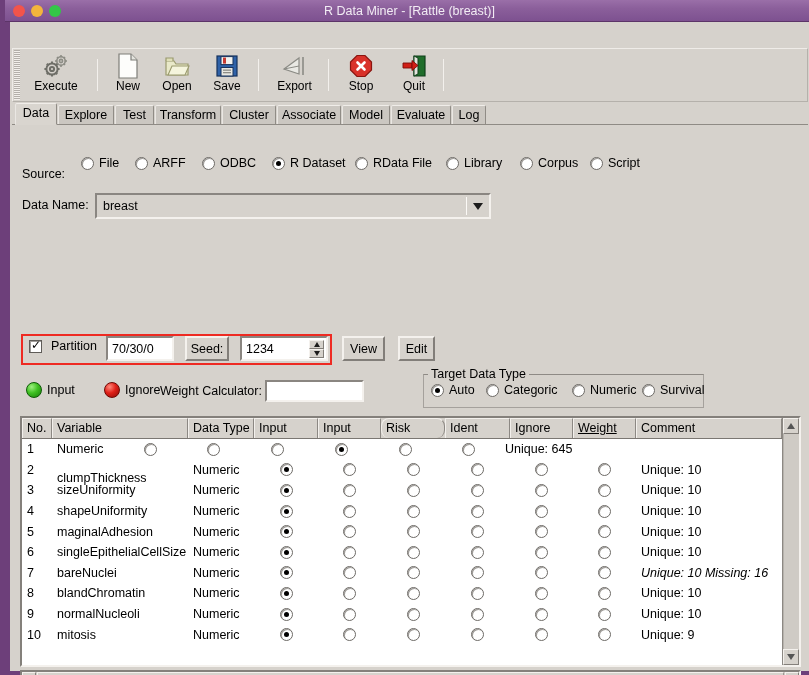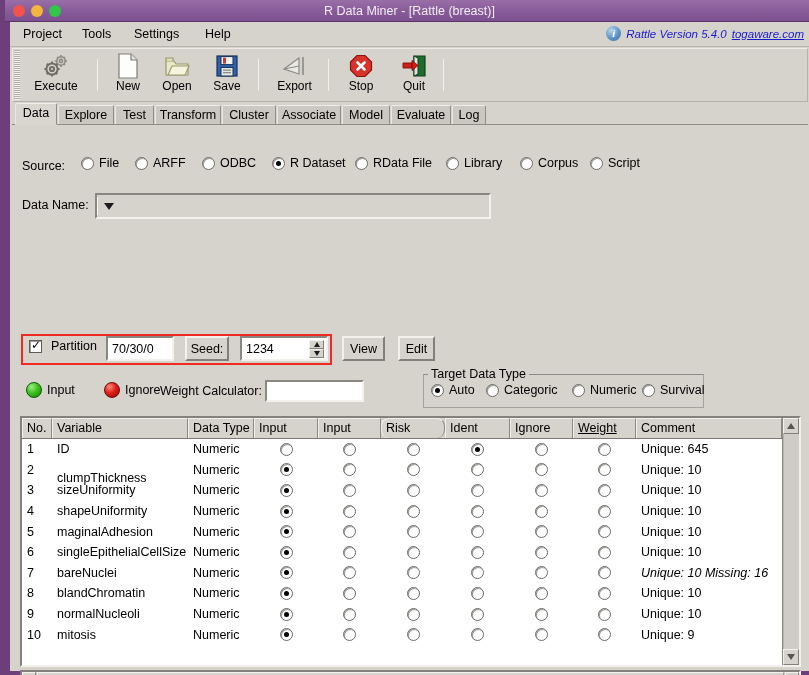--- a/index.html
+++ b/index.html
@@ -294,32 +294,20 @@
     <div id="lights">
       <div class="light l-close"></div>
       <div class="light l-min"></div>
       <div class="light l-max"></div>
     </div>
     <div id="wtitle">R Data Miner - [Rattle (breast)]</div>
   </div>
 
   <div id="client">
 
-    <div id="menubar">
-      <div class="menu-item" style="left:8px">Project</div>
-      <div class="menu-item" style="left:67px">Tools</div>
-      <div class="menu-item" style="left:119px">Settings</div>
-      <div class="menu-item" style="left:190px">Help</div>
-
-      <div id="ver-wrap">
-        <div id="info-icon">i</div>
-        <span id="ver-text">Rattle Version 5.4.0</span>
-        <span id="ver-link">togaware.com</span>
-      </div>
-    </div>
 
     <div id="toolbar">
       <div id="tb-grip"></div>
 
       <div class="tb-btn" style="left:12px;width:62px">
         <div class="tb-ico">
           <svg width="28" height="26" viewBox="0 0 28 26">
             <g fill="none" stroke="#8d8d85" stroke-width="1.6">
               <circle cx="19" cy="8" r="4.2"></circle>
               <circle cx="19" cy="8" r="1.6"></circle>
@@ -443,21 +431,21 @@
       <div class="tab" style="left:210px;width:54px">Cluster</div>
       <div class="tab" style="left:265px;width:64px">Associate</div>
       <div class="tab" style="left:330px;width:48px">Model</div>
       <div class="tab" style="left:379px;width:60px">Evaluate</div>
       <div class="tab" style="left:440px;width:34px">Log</div>
     </div>
 
     <div id="page">
 
       <div id="srcrow">
-        <span class="lbl" style="position:absolute;left:10px;top:4px">Source:</span>
+        <span class="lbl" style="position:absolute;left:10px;top:12px">Source:</span>
 
         <div class="radio-wrap" style="left:69px;top:1px">
           <span class="radio"></span>
           <span class="lbl">File</span>
         </div>
         <div class="radio-wrap" style="left:123px;top:1px">
           <span class="radio"></span>
           <span class="lbl">ARFF</span>
         </div>
         <div class="radio-wrap" style="left:190px;top:1px">
@@ -481,20 +469,21 @@
           <span class="lbl">Corpus</span>
         </div>
         <div class="radio-wrap" style="left:578px;top:1px">
           <span class="radio"></span>
           <span class="lbl">Script</span>
         </div>
       </div>
 
       <span class="lbl" id="dn-label">Data Name:</span>
       <div id="dn-combo">
+        <span id="dn-value">breast</span>
         <span id="dn-sep"></span>
         <span id="dn-arrow">
             <span class="tri-down"></span>
           </span>
       </div>
 
       <div id="part-row">
         <div class="radio-wrap" style="left:17px;top:9px">
           <span class="cbx on"></span>
           <span class="lbl" style="margin-left:4px">Partition</span>
@@ -563,21 +552,20 @@
             <div class="th" style="width: 63px;">Input</div>
             <div class="th" style="width: 64px; border-radius: 8px;">Risk</div>
             <div class="th" style="width: 65px;">Ident</div>
             <div class="th" style="width: 63px;">Ignore</div>
             <div class="th" style="width: 63px; text-decoration: underline;">Weight</div>
             <div class="th" style="width: 146px;">Comment</div>
           </div>
         <div id="tbody">
             <div class="trow">
               <div class="td txt" style="width: 30px;">1</div>
-              <div class="td txt" style="width: 136px;">ID</div>
               <div class="td txt" style="width: 66px;">Numeric</div>
               <div class="td ctr" style="width: 64px;">
                 <span class="radio"></span>
               </div>
               <div class="td ctr" style="width: 63px;">
                 <span class="radio"></span>
               </div>
               <div class="td ctr" style="width: 64px;">
                 <span class="radio"></span>
               </div>

